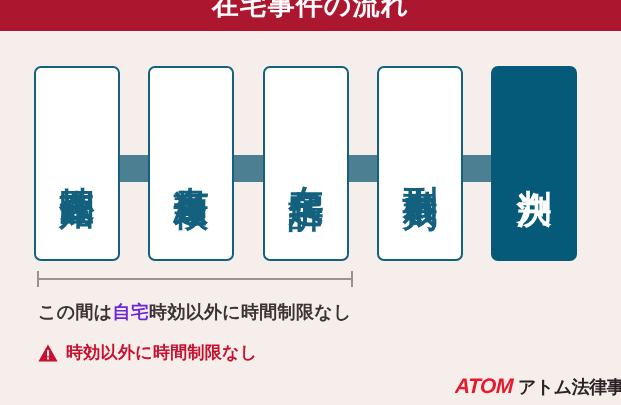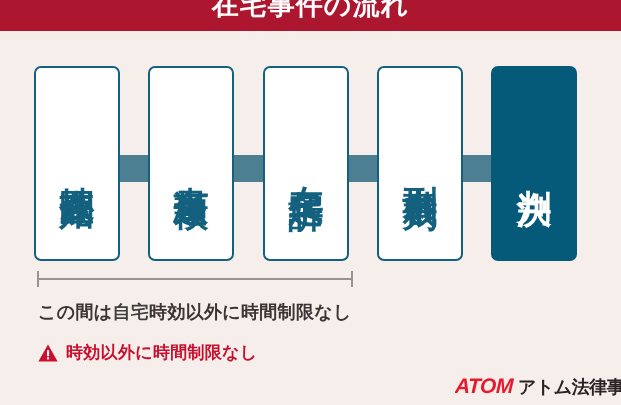--- a/index.html
+++ b/index.html
@@ -138,21 +138,21 @@
     position: absolute;
     left: 38px;
     top: 300px;
     font-size: 18px;
     font-weight: bold;
     color: #3c3335;
     white-space: nowrap;
     letter-spacing: 0.3px;
   }
   .caption .hl {
-    color: #404040;
+    color: #6d28d9;
   }
 
   
   .warning {
     position: absolute;
     left: 38px;
     top: 341px;
     display: flex;
     align-items: center;
     white-space: nowrap;

